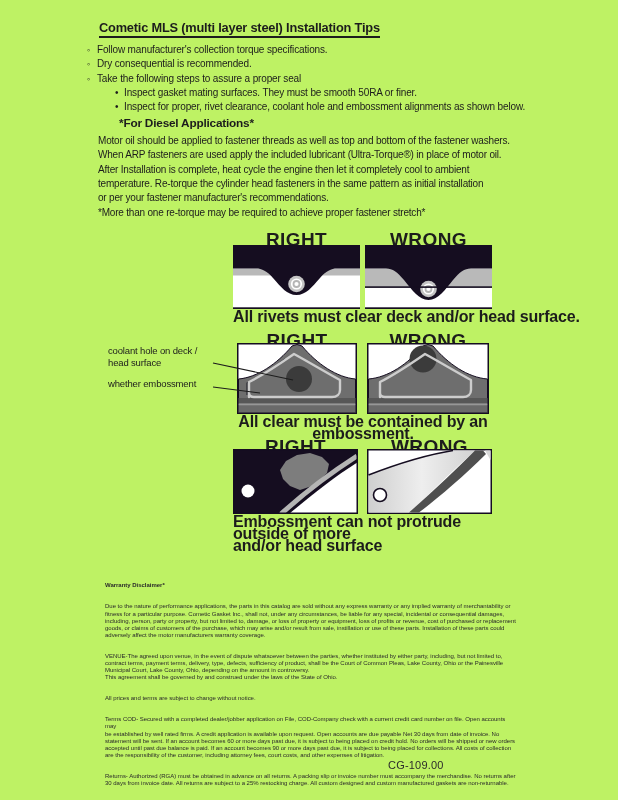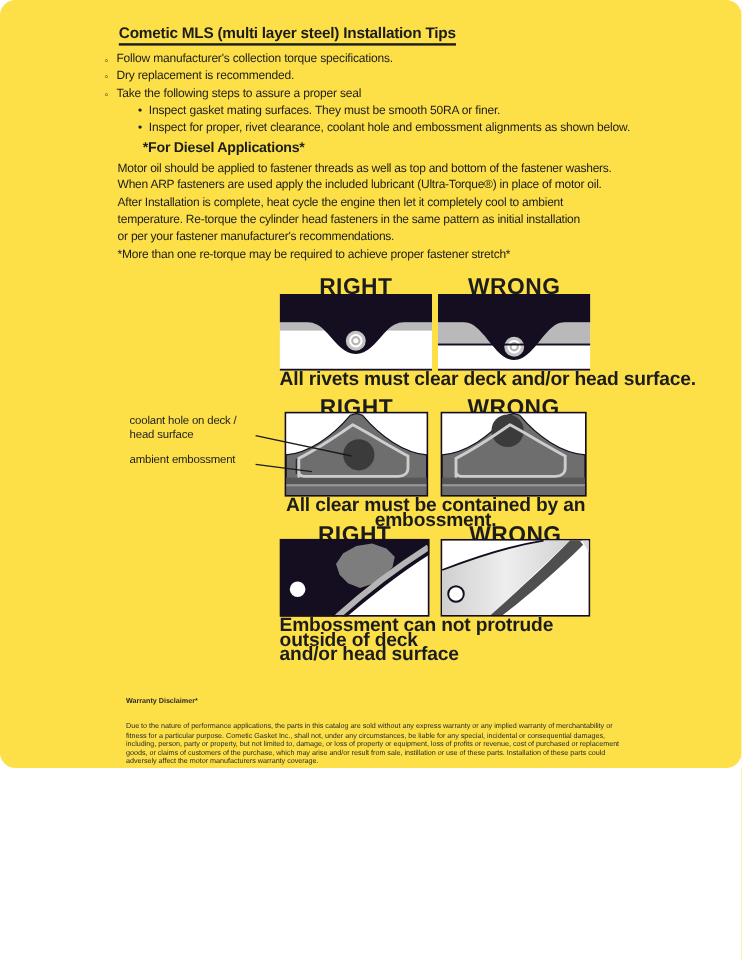--- a/index.html
+++ b/index.html
@@ -1,18 +1,18 @@
 <!DOCTYPE html>
 <html><head>
 <meta charset="utf-8">
 <style>
   html,body{margin:0;padding:0;background:#ffffff;}
   .page{
-    position:relative;width:618px;height:640px;background:#fde047;
-    font-family:"Liberation Sans", sans-serif;color:#1c1c1c;overflow:hidden;border-radius:13px;
+    position:relative;width:618px;height:800px;background:#bef264;
+    font-family:"Liberation Sans", sans-serif;color:#1c1c1c;overflow:hidden;
   }
   .abs{position:absolute;}
   
   .doc-title{
     left:99px;top:20px;font-size:12.8px;font-weight:bold;letter-spacing:-0.2px;
     border-bottom:2px solid #1c1c1c;padding-bottom:1px;display:inline-block;
   }
   .intro{left:87px;top:43px;font-size:10px;letter-spacing:-0.15px;line-height:14.3px;}
   .b-row{display:flex;}
   .b-dot{width:10px;text-align:left;font-size:9px;line-height:14.3px;}
@@ -44,21 +44,21 @@
 
   <div class="abs doc-title">Cometic MLS (multi layer steel) Installation Tips</div>
 
   <div class="abs intro">
     <div class="b-row">
       <span class="b-dot">◦</span>
       <span>Follow manufacturer's collection torque specifications.</span>
     </div>
     <div class="b-row">
       <span class="b-dot">◦</span>
-      <span>Dry replacement is recommended.</span>
+      <span>Dry consequential is recommended.</span>
     </div>
     <div class="b-row">
       <span class="b-dot">◦</span>
       <span>Take the following steps to assure a proper seal</span>
     </div>
     <div class="b-row b-sub">
       <span class="b-dot">•</span>
       <span>Inspect gasket mating surfaces.  They must be smooth 50RA or finer.</span>
     </div>
     <div class="b-row b-sub">
@@ -103,21 +103,21 @@
     <rect x="0" y="62.3" width="127" height="1.7" fill="#150d20"></rect>
   </svg>
 
   <div class="abs cap" style="left:233px;top:311px;">All rivets must clear deck and/or head surface.</div>
 
   <div class="abs rw-label" style="left:237px;top:330px;width:120px;">RIGHT</div>
   <div class="abs rw-label" style="left:367px;top:330px;width:122px;">WRONG</div>
 
   <div class="abs ann" style="left:108px;top:345px;">coolant hole on
 deck / head surface</div>
-  <div class="abs ann" style="left:108px;top:378px;">ambient embossment</div>
+  <div class="abs ann" style="left:108px;top:378px;">whether embossment</div>
 
   <svg class="abs" style="left:237px;top:343px;" width="120" height="71" viewBox="0 0 120 71">
     <rect x="0.75" y="0.75" width="118.5" height="69.5" fill="#ffffff" stroke="#150d20" stroke-width="1.5"></rect>
     <path d="M1.5,69.5 V36 C20,34.5 40,21 55,3 L60,1.5 L65,3 C80,21 100,34.5 118.5,36 V69.5 Z" fill="#6e6e6e" stroke="#150d20" stroke-width="1"></path>
     <rect x="1.5" y="55" width="117" height="5.5" fill="#575757"></rect>
     <rect x="1.5" y="60.5" width="117" height="2" fill="#979797"></rect>
     <rect x="1.5" y="62.5" width="117" height="7" fill="#6a6a6a"></rect>
     <circle cx="62" cy="36" r="13" fill="#3b3b3b"></circle>
     <path d="M10,52 V40 C22,34 36,25 48,16" stroke="#2a2a33" stroke-width="1.2" fill="none"></path>
     <path d="M12,54 V39 C26,32 44,20 57,11 C70,18 90,30 103,37 V47 C103,51 100,54 95,54 H17 C14,54 12,52.5 12,50 Z" fill="none" stroke="#cdcdcd" stroke-width="2.4" stroke-linejoin="round"></path>
@@ -161,21 +161,21 @@
       </linearGradient>
     </defs>
     <rect x="0.75" y="0.75" width="123.5" height="63.5" fill="#ffffff" stroke="#150d20" stroke-width="1.5"></rect>
     <path d="M1.5,26 C30,15 58,6 86,1.5 H108 C86,22 60,46 44,63.5 H1.5 Z" fill="url(#g3w)"></path>
     <path d="M1.5,26 C30,15 58,6 86,1.5" stroke="#150d20" stroke-width="1.5" fill="none"></path>
     <path d="M108,1.5 H116 L119,5 C97,27 70,50 52,63.5 H42 C64,44 90,20 108,1.5 Z" fill="#4f4f4f"></path>
     <path d="M118,1.5 H123.5 V11 Z" fill="#d9d9d9"></path>
     <circle cx="13" cy="46" r="6.5" fill="#ffffff" stroke="#150d20" stroke-width="1.6"></circle>
   </svg>
 
-  <div class="abs cap" style="left:233px;top:516px;width:240px;">Embossment can not protrude outside of deck
+  <div class="abs cap" style="left:233px;top:516px;width:240px;">Embossment can not protrude outside of more
 and/or head surface</div>
 
   <div class="abs legal">
     <div class="lh">Warranty Disclaimer*</div>
     <p>Due to the nature of performance applications, the parts in this catalog are sold without any express warranty or any implied warranty of merchantability or
 fitness for a particular purpose.  Cometic Gasket Inc., shall not, under any circumstances, be liable for any special, incidental or consequential damages,
 including, person, party or property, but not limited to, damage, or loss of property or equipment, loss of profits or revenue, cost of purchased or replacement
 goods, or claims of customers of the purchase, which may arise and/or result from sale, instillation or use of these parts.  Installation of these parts could
 adversely affect the motor manufacturers warranty coverage.</p>
     <p>VENUE-The agreed upon venue, in the event of dispute whatsoever between the parties, whether instituted by either party, including, but not limited to,

